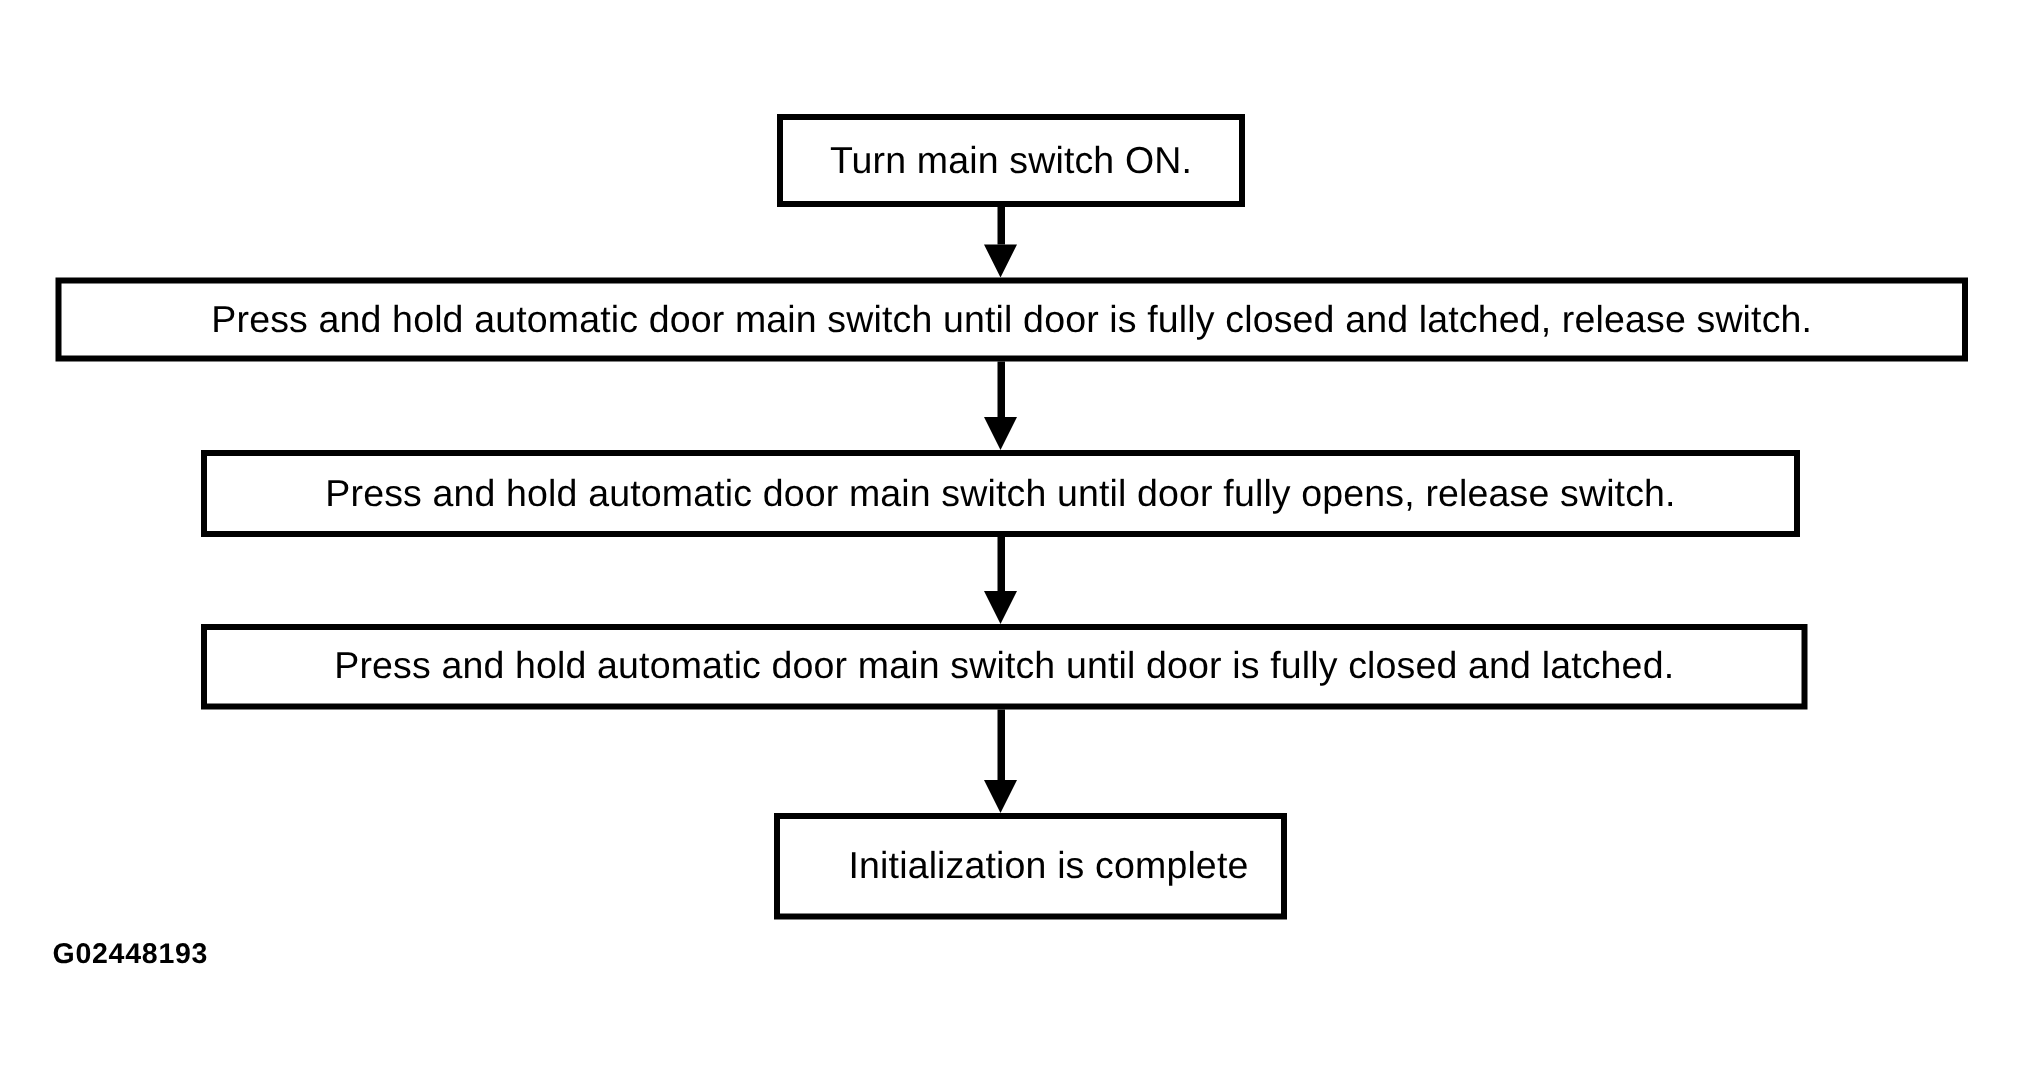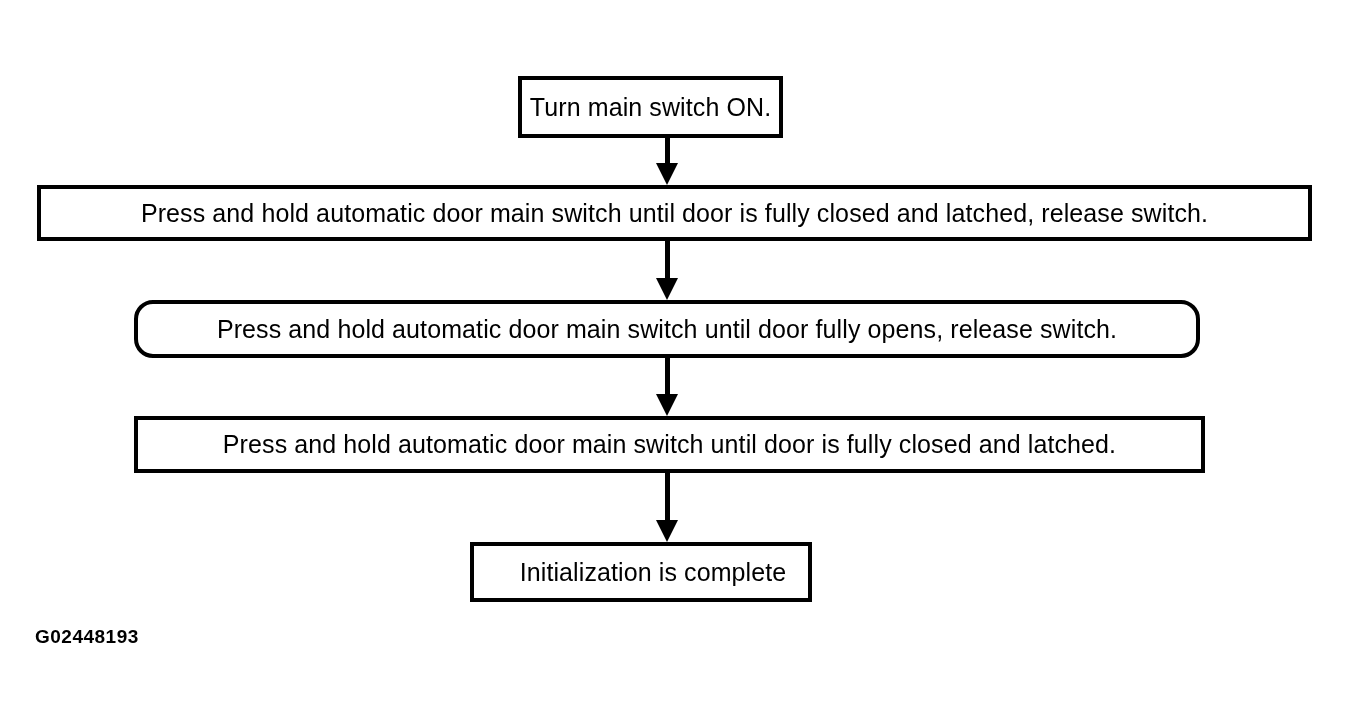--- a/index.html
+++ b/index.html
@@ -22,25 +22,25 @@
     background: #ffffff;
     display: flex;
     align-items: center;
     justify-content: center;
     text-align: center;
     font-size: 25px;
     color: #000000;
     white-space: nowrap;
     letter-spacing: 0.1px;
   }
-  .box-1 { left: 518px; top: 76px;  width: 265px;  height: 62px; }
+  .box-1 { left: 518px; top: 76px;  width: 312px;  height: 62px; }
   .box-2 { left: 37px;  top: 185px; width: 1275px; height: 56px; }
-  .box-3 { left: 134px; top: 300px; width: 1066px; height: 58px; border-radius: 19px; }
+  .box-3 { left: 134px; top: 300px; width: 1066px; height: 58px; }
   .box-4 { left: 134px; top: 416px; width: 1071px; height: 57px; }
-  .box-5 { left: 470px; top: 542px; width: 342px;  height: 60px; padding-left: 24px; }
+  .box-5 { left: 516px; top: 542px; width: 342px;  height: 71px; padding-left: 24px; }
 
   .flow-arrow {
     position: absolute;
     left: 656px;           
     width: 22px;
     display: flex;
     flex-direction: column;
     align-items: center;
   }
   .arrow-1 { top: 138px; height: 47px; }

